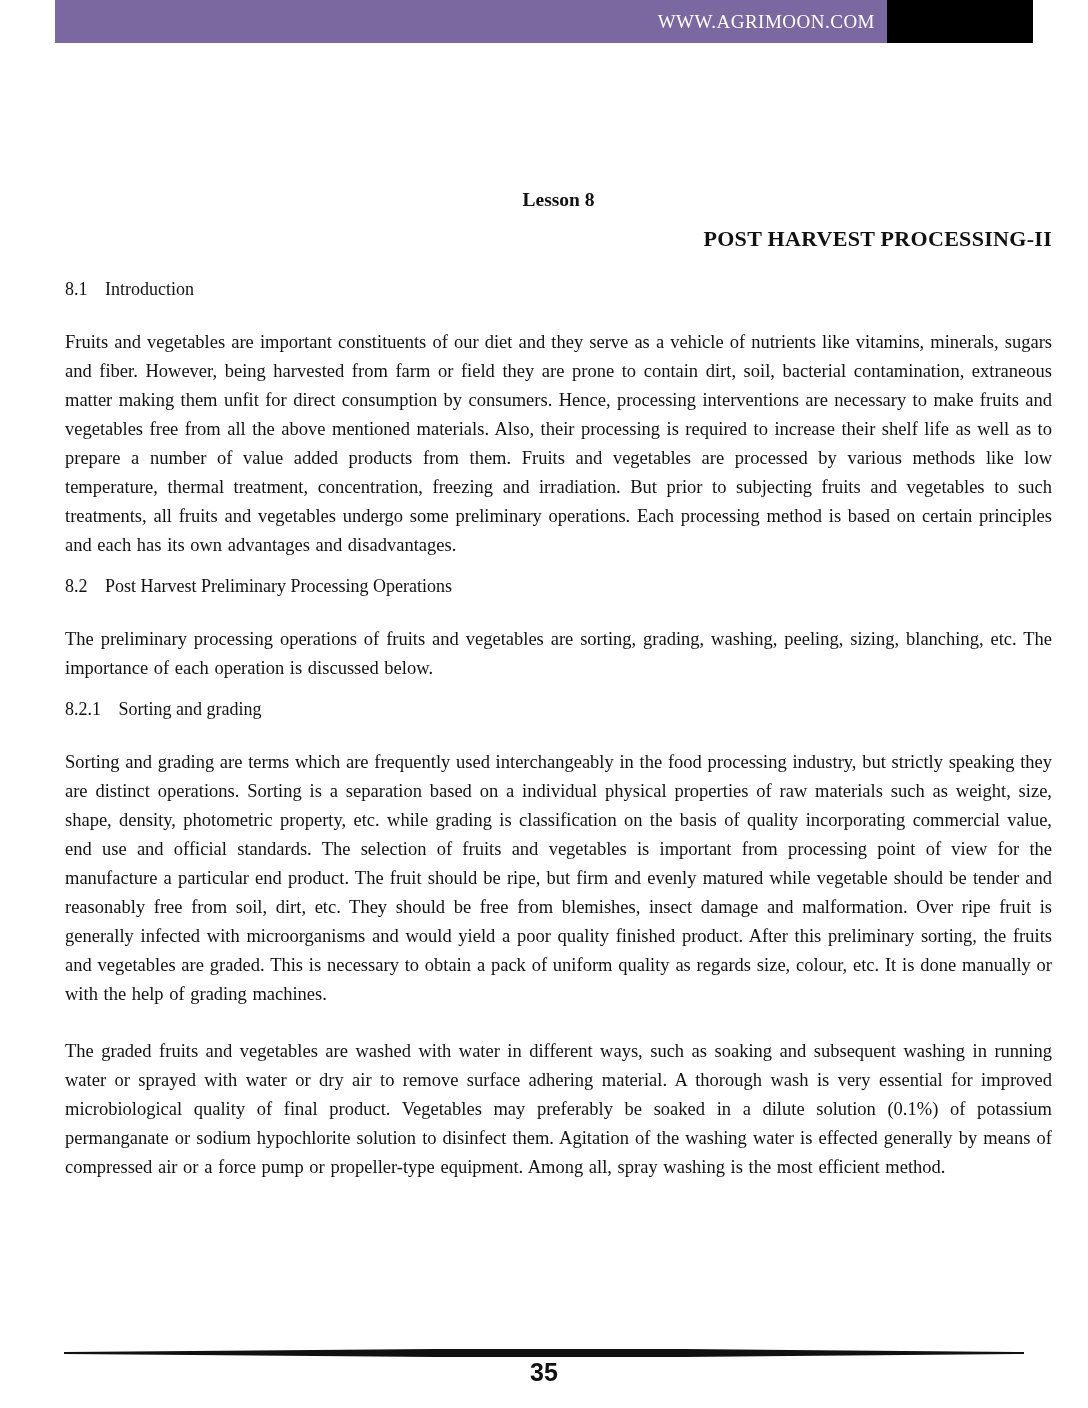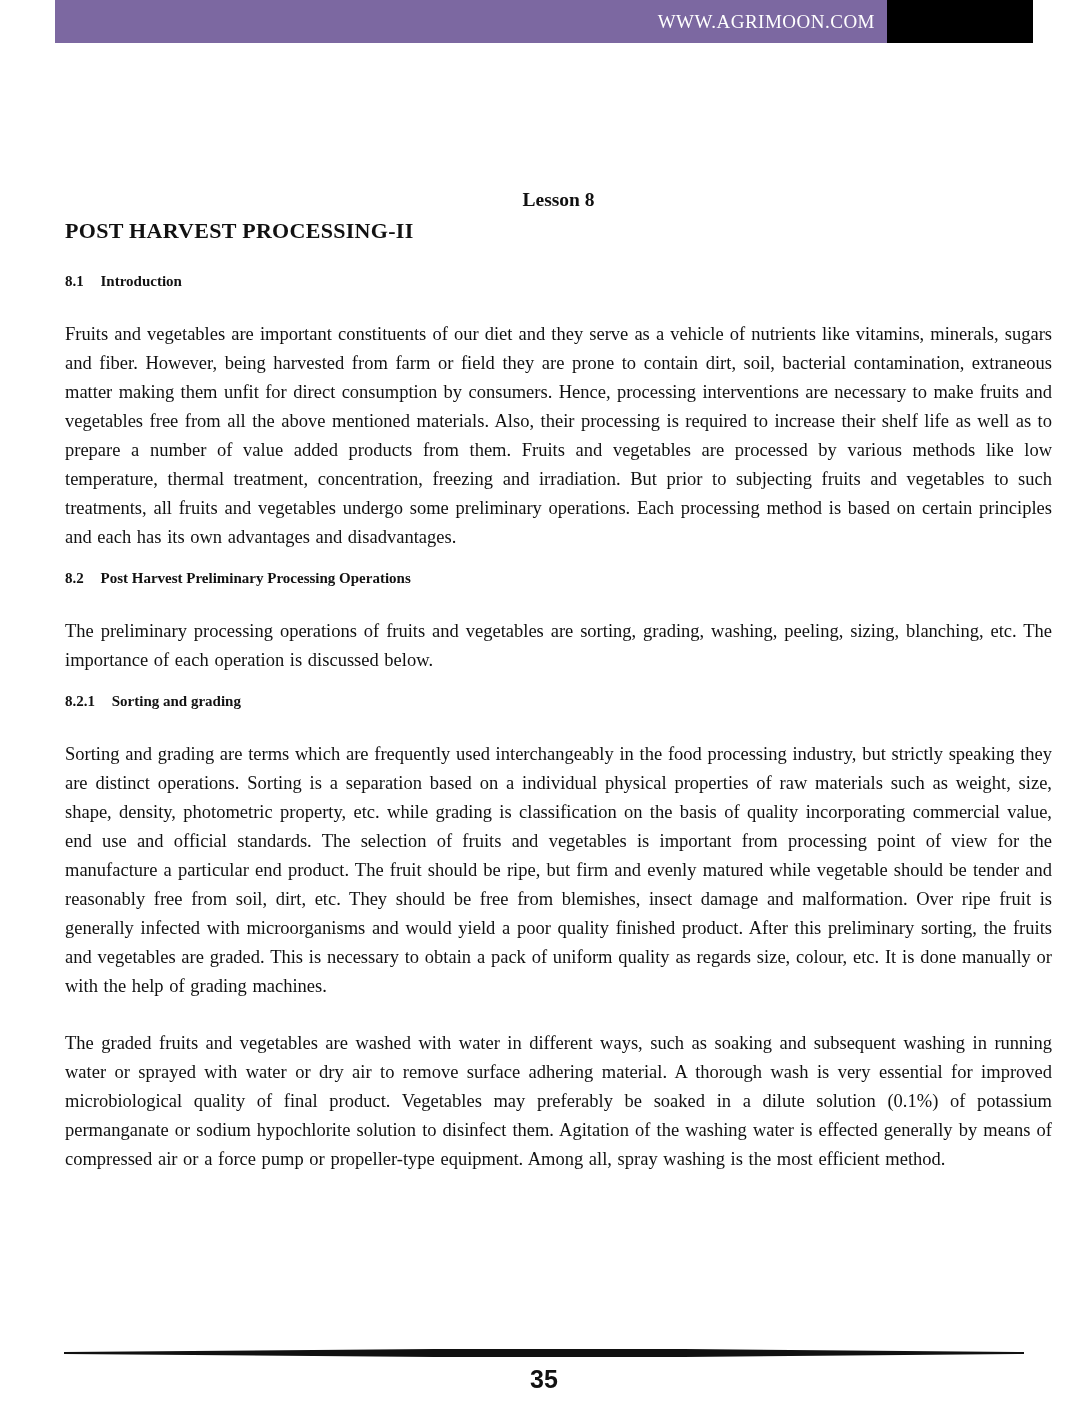--- a/index.html
+++ b/index.html
@@ -39,30 +39,30 @@
     padding: 0 36px 0 65px;
   }
   .lesson-title {
     margin-top: 145px;
     text-align: center;
     font-size: 19.5px;
     font-weight: bold;
     line-height: 24px;
   }
   .doc-title {
-    margin-top: 6px;
-    text-align: left;
+    margin-top: 14px;
+    text-align: right;
     font-size: 22px;
     font-weight: bold;
     line-height: 26px;
     letter-spacing: 0.3px;
   }
   .sec-heading {
-    font-size: 15px;
-    font-weight: bold;
+    font-size: 18px;
+    font-weight: normal;
     line-height: 22px;
   }
   .sec-heading .sec-num { margin-right: 13px; }
   .mt26 { margin-top: 26px; }
   .mt15 { margin-top: 15px; }
   .mt16 { margin-top: 16px; }
   .body-para {
     margin-top: 28px;
     font-size: 18.5px;
     line-height: 29px;
@@ -70,21 +70,20 @@
     word-spacing: 1px;
   }
   
   .footer {
     position: absolute;
     top: 1349px; left: 0;
     width: 100%;
   }
   .footer-rule { display: block; margin: 0 auto; }
   .page-number {
-    margin-top: 7px;
     text-align: center;
     font-family: "Liberation Sans", sans-serif;
     font-size: 25px;
     font-weight: bold;
     color: #111111;
   }
 </style>
 </head>
 <body>
 

